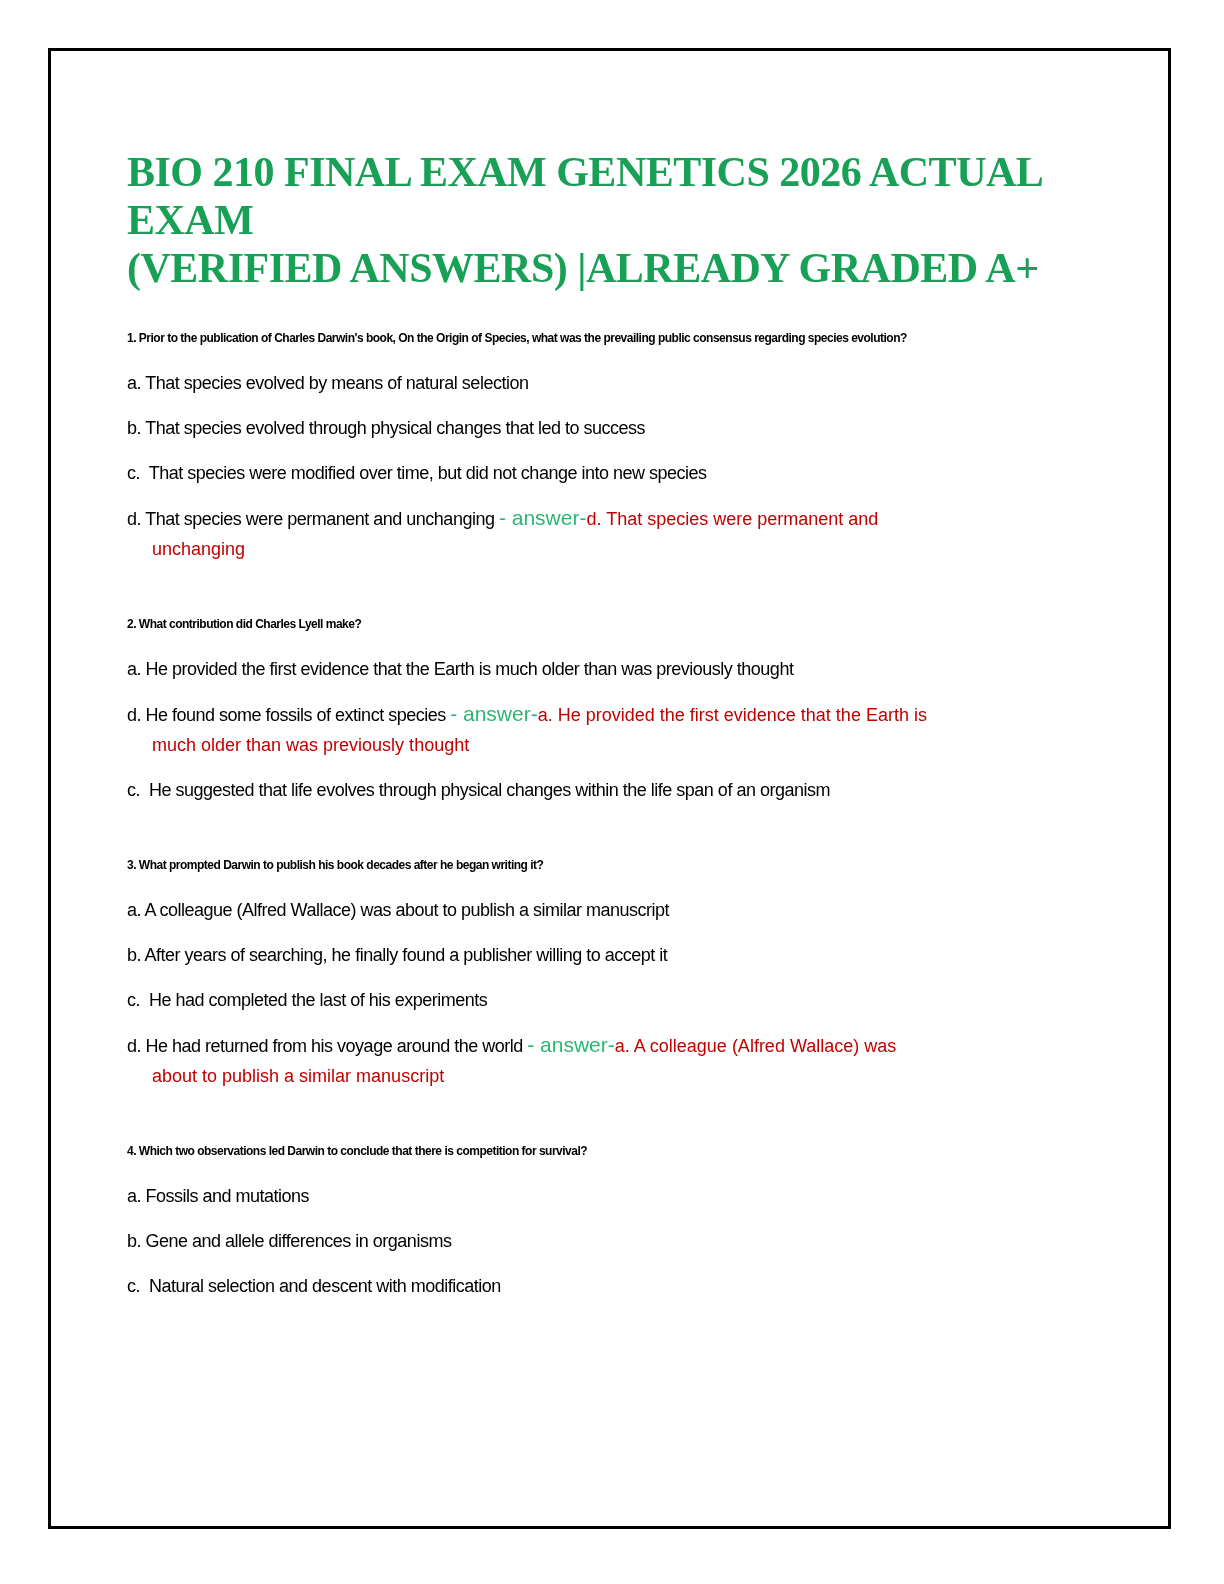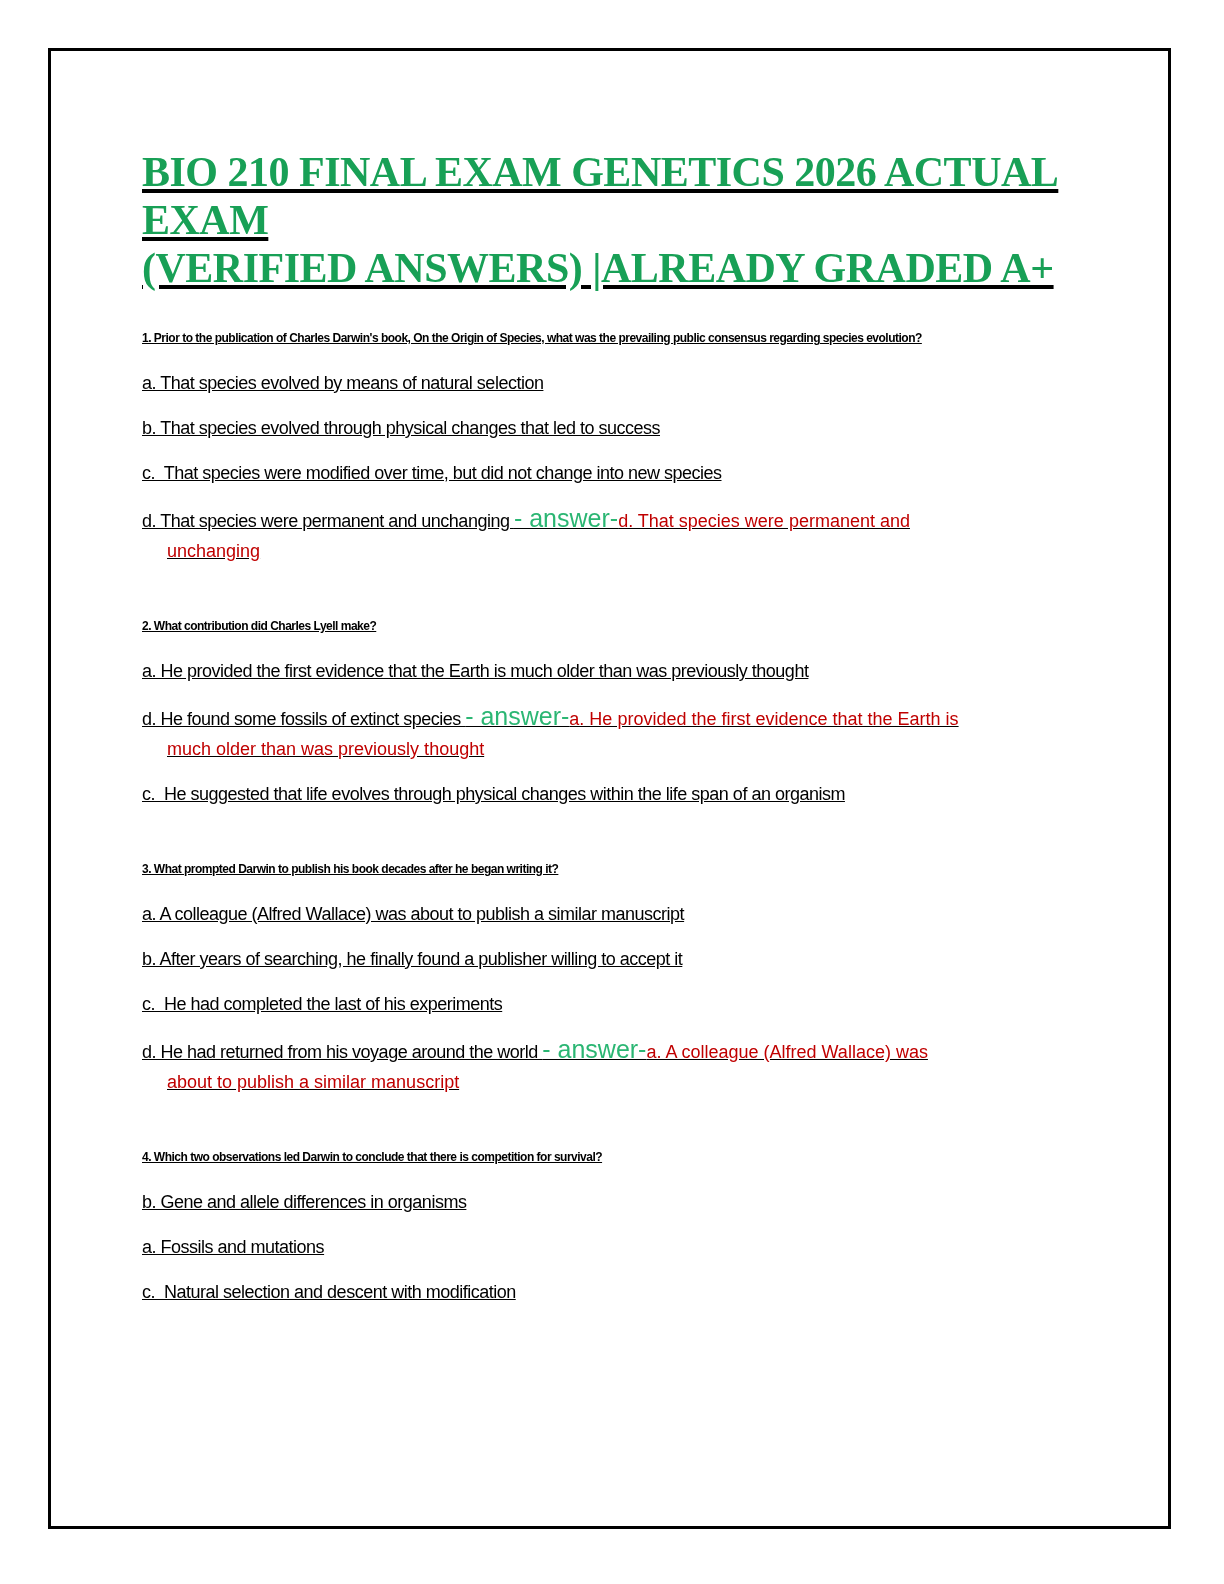--- a/index.html
+++ b/index.html
@@ -19,24 +19,23 @@
     position: absolute;
     left: 48px;
     top: 48px;
     width: 1123px;
     height: 1481px;
     border: 3px solid #000000;
     box-sizing: border-box;
   }
   .content {
     position: absolute;
-    left: 142px;
+    left: 127px;
     top: 148px;
     width: 925px;
-    text-decoration: underline;
   }
   .doc-title {
     font-family: "Liberation Serif", serif;
     font-weight: bold;
     font-size: 42px;
     line-height: 48px;
     color: var(--title-green, #18A056);
     margin: 0 0 31px 0;
     letter-spacing: -0.5px;
   }
@@ -60,21 +59,21 @@
     letter-spacing: -0.5px;
     margin: 0 0 15px 0;
     color: var(--body, #000);
   }
   .opt.hang {
     padding-left: 25px;
     text-indent: -25px;
   }
   .answer-marker {
     color: var(--answer-green, #2BB673);
-    font-size: 25px;
+    font-size: 21px;
     line-height: 30px;
     letter-spacing: 0;
   }
   .answer-red {
     color: var(--answer-red, #C00000);
     letter-spacing: 0;
   }
 </style>
 </head>
 <body>
@@ -106,18 +105,18 @@
   <div class="question">
     <p class="q-heading">3. What prompted Darwin to publish his book decades after he began writing it?</p>
     <p class="opt">a. A colleague (Alfred Wallace) was about to publish a similar manuscript</p>
     <p class="opt">b. After years of searching, he finally found a publisher willing to accept it</p>
     <p class="opt">c.&nbsp; He had completed the last of his experiments</p>
     <p class="opt hang"><span>d. He had returned from his voyage around the world </span><span class="answer-marker">- answer-</span><span class="answer-red">a. A colleague (Alfred Wallace) was</span><br><span class="answer-red">about to publish a similar manuscript</span></p>
   </div>
 
   <div class="question">
     <p class="q-heading">4. Which two observations led Darwin to conclude that there is competition for survival?</p>
+    <p class="opt">a. Fossils and mutations</p>
     <p class="opt">b. Gene and allele differences in organisms</p>
-    <p class="opt">a. Fossils and mutations</p>
     <p class="opt">c.&nbsp; Natural selection and descent with modification</p>
   </div>
 
 </div>
 
 </body></html>

